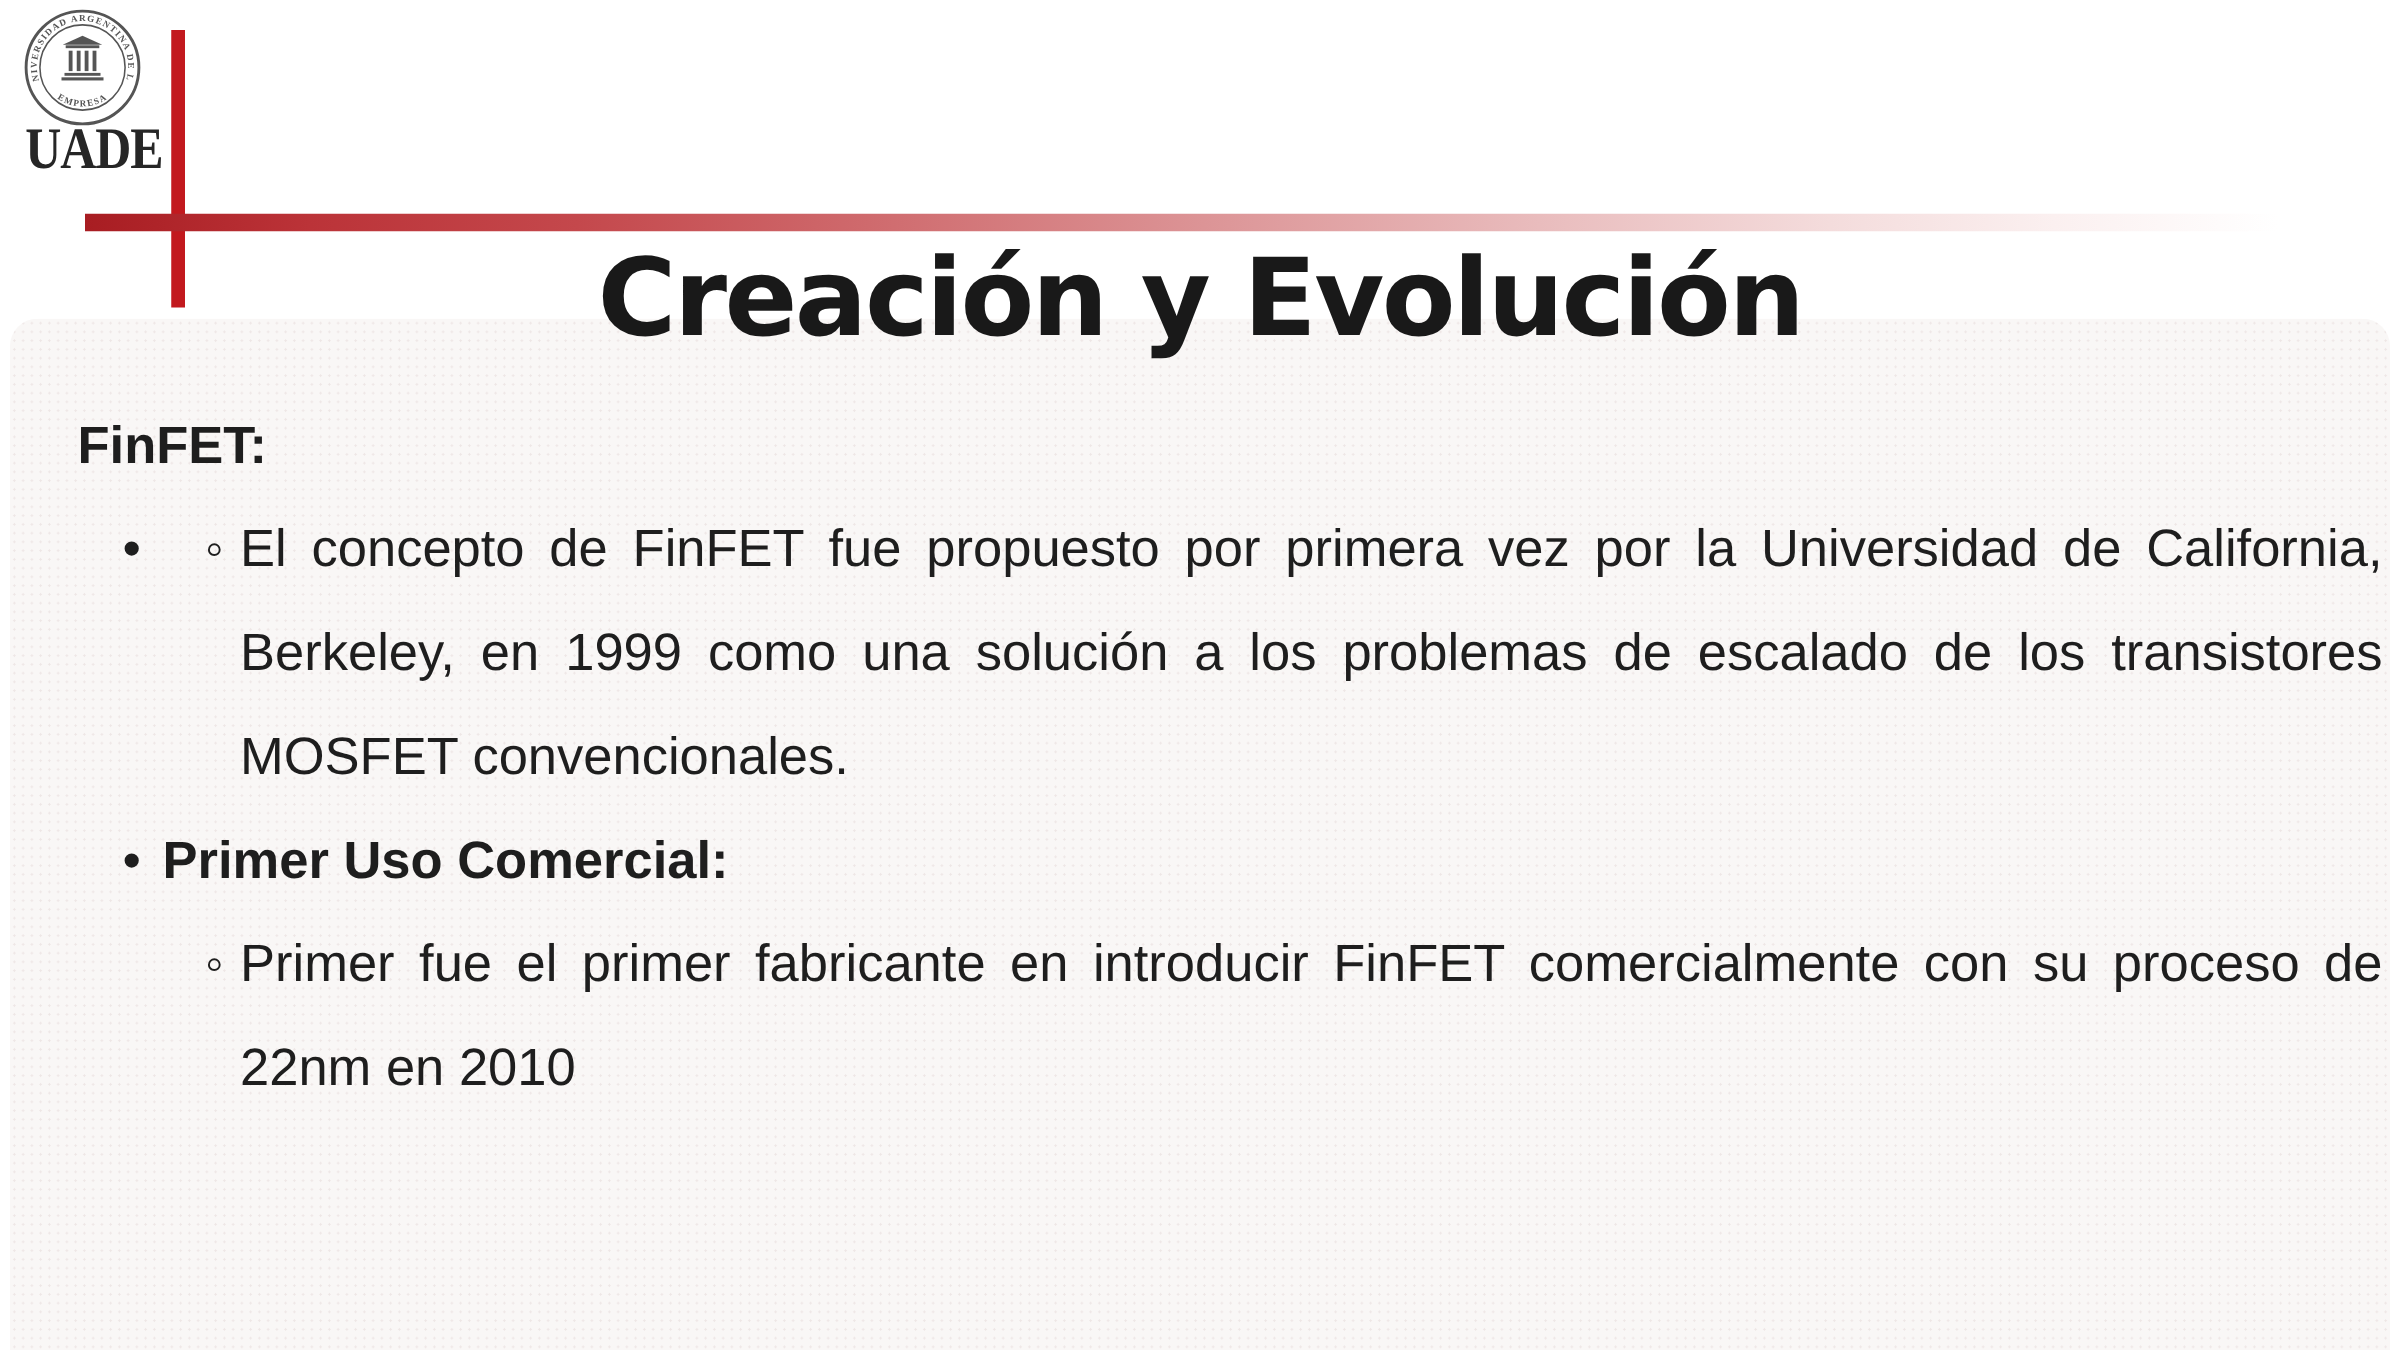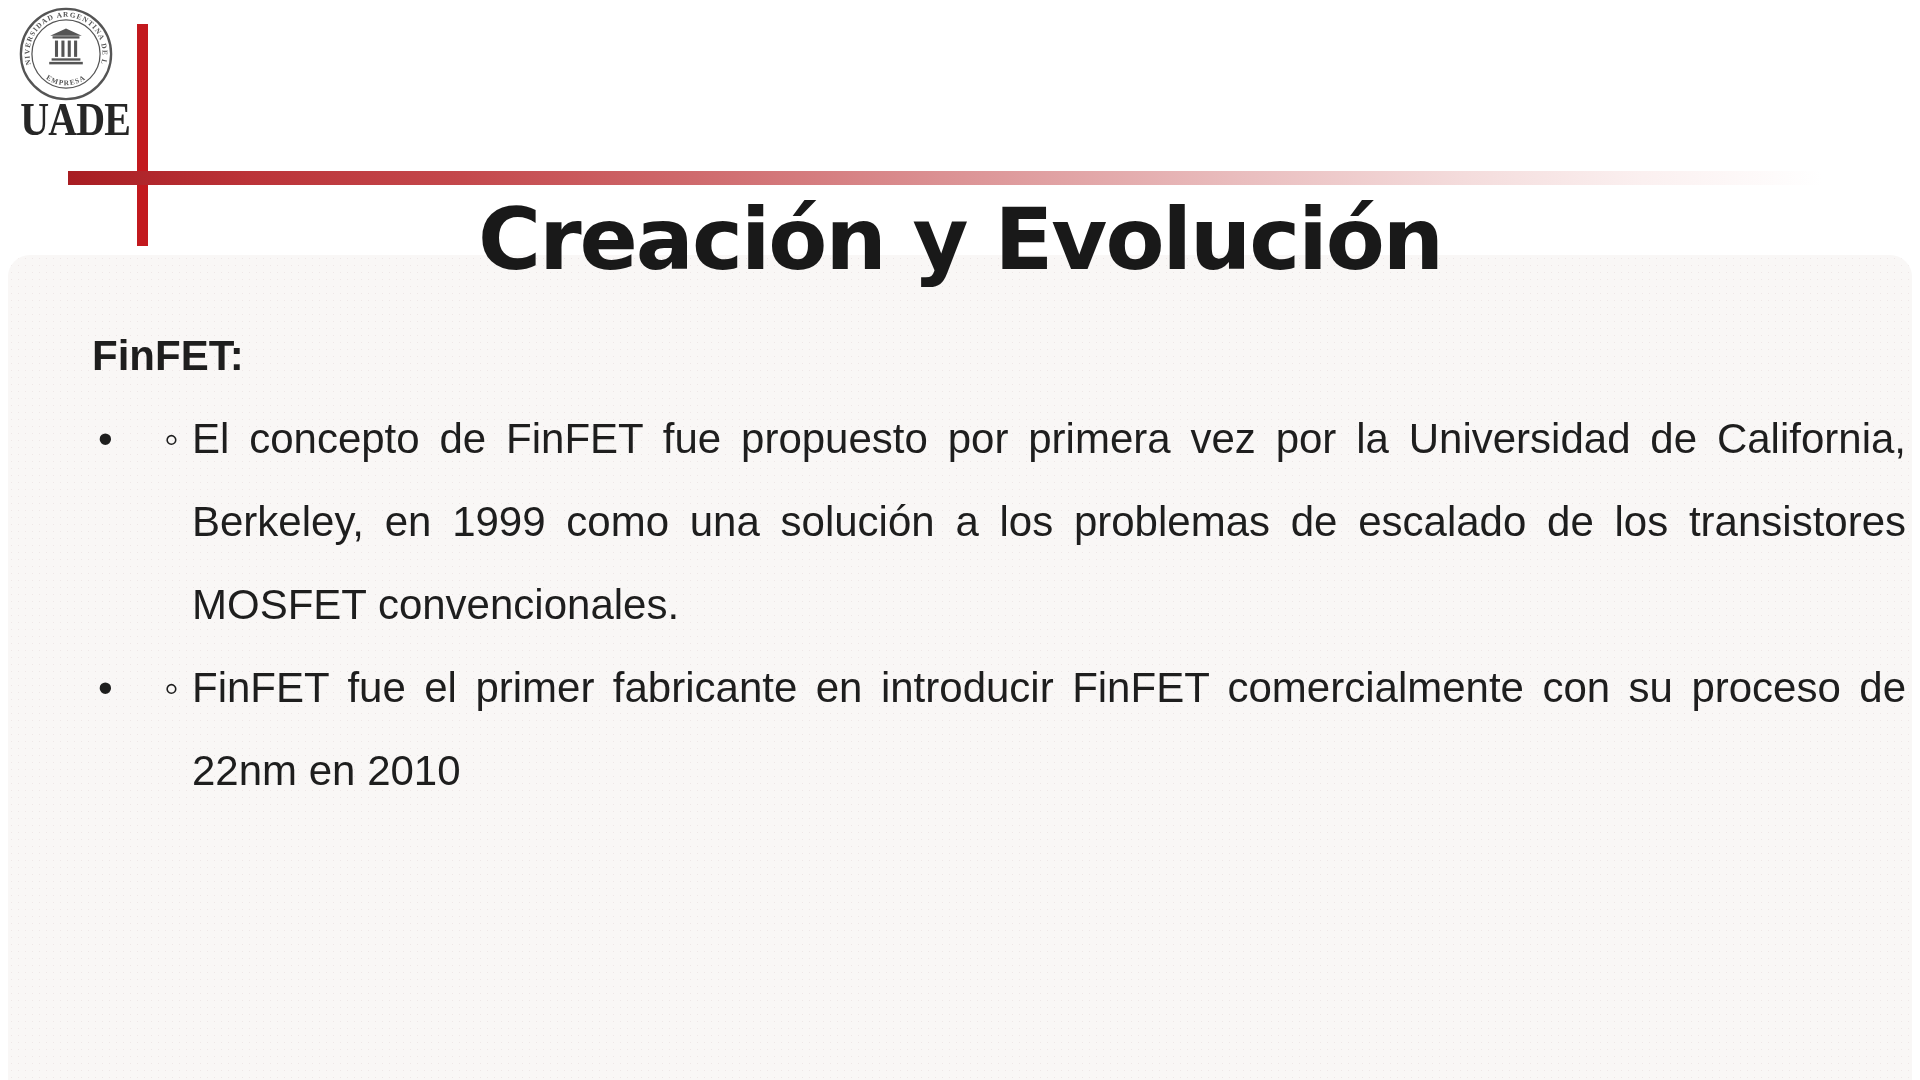--- a/index.html
+++ b/index.html
@@ -97,21 +97,21 @@
   .body-text {
     position: absolute;
     left: 0;
     top: 314px;
     width: 1906px;
     font-size: 42px;
     line-height: 83px;
     color: var(--text, #1e1e1e);
   }
   .body-text .bold { font-weight: 700; }
-  .row-l0 { padding-left: 92px; }
+  .row-l0 { padding-left: 62px; }
   .row-l1 { position: relative; padding-left: 130px; }
   .row-l1 .marker {
     position: absolute;
     left: 98px;
     top: 0;
   }
   .row-l2 {
     position: relative;
     padding-left: 192px;
     text-align: justify;
@@ -171,18 +171,18 @@
   <h1 class="title">Creación y Evolución</h1>
 
   <main class="body-text">
 
     <div class="row-l0 bold">FinFET:</div>
 
     <div class="row-l1"><span class="marker">•</span></div>
 
     <div class="row-l2"><span class="marker">◦</span><span>El concepto de FinFET fue propuesto por primera vez por la Universidad de California, Berkeley, en </span><b>1999</b><span> como una solución a los problemas de escalado de los transistores MOSFET convencionales.</span></div>
 
-    <div class="row-l1"><span class="marker">•</span></div>
+    <div class="row-l1"><span class="marker">•</span><span class="bold">Primer Uso Comercial:</span></div>
 
-    <div class="row-l2"><span class="marker">◦</span><b>FinFET</b><span> fue el primer fabricante en introducir FinFET comercialmente con su proceso de 22nm en </span><b>2010</b></div>
+    <div class="row-l2"><span class="marker">◦</span><b>Primer</b><span> fue el primer fabricante en introducir FinFET comercialmente con su proceso de 22nm en </span><b>2010</b></div>
 
   </main>
 </div>
 
 </body></html>

